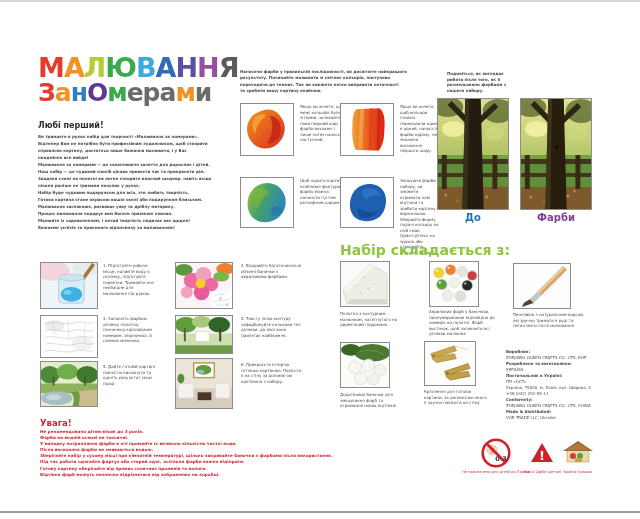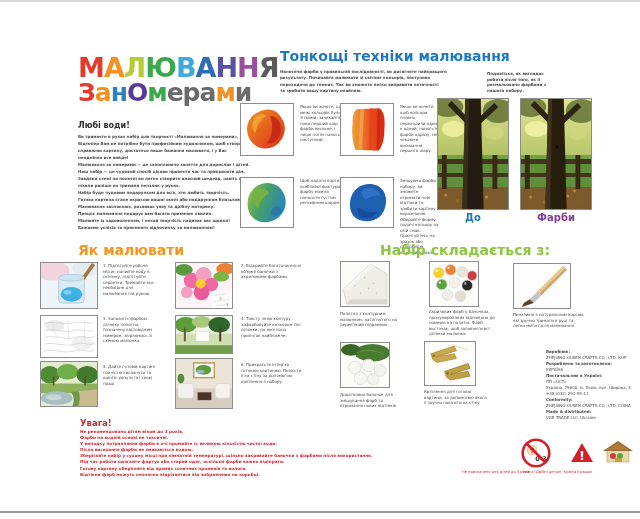--- a/index.html
+++ b/index.html
@@ -1,19 +1,19 @@
 <!DOCTYPE html>
 <html><head>
 <meta charset="utf-8">
 <style>
   html,body{margin:0;padding:0;background:#ffffff;}
   #page{position:relative;width:640px;height:519px;background:#fff;overflow:hidden;
         font-family:"DejaVu Sans","Liberation Sans",sans-serif;color:#3d3d3d;}
   .hairline{position:absolute;left:0;right:0;}
-  .abs{position:absolute;margin-left:40px;}
+  .abs{position:absolute;}
   .title-line{font-weight:bold;letter-spacing:-1px;line-height:1.02;}
   .title-line span{display:inline-block;}
   .sec-head{font-weight:bold;font-size:14px;letter-spacing:0;}
   .micro{font-size:4px;line-height:5.6px;color:#4a4a4a;}
   .micro-line{font-size:4px;line-height:7px;color:#4a4a4a;white-space:nowrap;overflow:hidden;}
   .tech-line{font-size:4px;line-height:6.4px;color:#4a4a4a;white-space:nowrap;overflow:hidden;}
   .warn-line{font-size:4.2px;line-height:6.1px;color:#cc2936;white-space:nowrap;overflow:hidden;}
   .co-line{font-size:4px;line-height:6px;color:#4a4a4a;white-space:nowrap;overflow:hidden;}
   .imgbox{position:absolute;border:1px solid #8c8c8c;background:#fff;box-sizing:border-box;}
   .imgbox svg{display:block;width:100%;height:100%;}
@@ -26,39 +26,38 @@
 
 <div id="page">
   <div class="hairline" style="top:0;height:2px;background:#d8d8d8;"></div>
   <div class="hairline" style="top:511px;height:2px;background:#9a9a9a;"></div>
 
   <div class="abs" style="left:38px;top:54px;">
     <div class="title-line" style="font-size:27px;"><span style="color: rgb(226, 60, 45);">М</span><span style="color: rgb(242, 146, 34);">А</span><span style="color: rgb(182, 204, 51);">Л</span><span style="color: rgb(58, 169, 75);">Ю</span><span style="color: rgb(63, 168, 221);">В</span><span style="color: rgb(46, 109, 180);">А</span><span style="color: rgb(91, 81, 165);">Н</span><span style="color: rgb(154, 79, 158);">Н</span><span style="color: rgb(89, 90, 92);">Я</span></div>
     <div class="title-line" style="font-size:25px;margin-top:-2px;"><span style="color: rgb(226, 60, 45);">З</span><span style="color: rgb(242, 146, 34);">а</span><span style="color: rgb(89, 90, 92);"> </span><span style="color: rgb(47, 127, 193);">н</span><span style="color: rgb(91, 58, 150);">О</span><span style="color: rgb(58, 169, 75);">м</span><span style="color: rgb(106, 107, 109);">е</span><span style="color: rgb(106, 107, 109);">р</span><span style="color: rgb(106, 107, 109);">а</span><span style="color: rgb(242, 146, 34);">м</span><span style="color: rgb(106, 107, 109);">и</span></div>
   </div>
 
-  <div class="abs" style="left:38px;top:121px;font-size:8px;font-weight:bold;color:#2d2d2d;">Любі води!</div>
+  <div class="abs" style="left:38px;top:121px;font-size:8px;font-weight:bold;color:#2d2d2d;">Любі перший!</div>
   <div class="abs" style="left:38px;top:133px;width:200px;">
       <div class="micro-line" style="font-weight: bold;">Ви тримаєте в руках набір для творчості «Малювання за номерами».</div>
       <div class="micro-line" style="font-weight: bold;">Відтепер Вам не потрібно бути професійним художником, щоб створити</div>
       <div class="micro-line" style="font-weight: bold;">справжню картину, достатньо лише бажання малювати, і у Вас</div>
       <div class="micro-line" style="font-weight: bold;">неодмінно все вийде!</div>
       <div class="micro-line" style="font-weight: bold;">Малювання за номерами — це захоплююче заняття для дорослих і дітей.</div>
       <div class="micro-line" style="font-weight: bold;">Наш набір — це чудовий спосіб цікаво провести час та прикрасити дім.</div>
       <div class="micro-line" style="font-weight: bold;">Завдяки схемі на полотні ви легко створите власний шедевр, навіть якщо</div>
       <div class="micro-line" style="font-weight: bold;">ніколи раніше не тримали пензлик у руках.</div>
       <div class="micro-line" style="font-weight: bold;">Набір буде чудовим подарунком для всіх, хто любить творчість.</div>
       <div class="micro-line" style="font-weight: bold;">Готова картина стане окрасою вашої оселі або подарунком близьким.</div>
       <div class="micro-line" style="font-weight: bold;">Малювання заспокоює, розвиває уяву та дрібну моторику.</div>
       <div class="micro-line" style="font-weight: bold;">Процес малювання подарує вам багато приємних хвилин.</div>
       <div class="micro-line" style="font-weight: bold;">Малюйте із задоволенням, і нехай творчість надихає вас щодня!</div>
       <div class="micro-line" style="font-weight: bold;">Бажаємо успіхів та приємного відпочинку за малюванням!</div>
     </div>
 
-  <div class="abs sec-head" style="left: 240px; top: 48px; color: rgb(30, 121, 192);">Тонкощі техніки малювання</div>
   <div class="abs" style="left:240px;top:69px;width:198px;">
       <div class="tech-line" style="font-weight: bold;">Наносячи фарби у правильній послідовності, ви досягнете найкращого</div>
       <div class="tech-line" style="font-weight: bold;">результату. Починайте малювати зі світлих кольорів, поступово</div>
       <div class="tech-line" style="font-weight: bold;">переходячи до темних. Так ви зможете легко виправити неточності</div>
       <div class="tech-line" style="font-weight: bold;">та зробити вашу картину охайною.</div>
     </div>
 
   <div class="imgbox" style="left:240px;top:103px;width:54px;height:53px;">
     <svg viewBox="0 0 54 52">
       <defs>
@@ -184,21 +183,20 @@
       <path d="M34,26 L58,4 L62,8 L38,30 Z" fill="#2c2414"></path>
       <path d="M36,24 L14,2 L10,6 L32,28 Z" fill="#2c2414"></path>
       <path d="M28,0 L44,0 L45,40 L47,110 L25,110 L27,40 Z" fill="#281e0e"></path>
       <path d="M28,0 L32,0 L30,110 L25,110 Z" fill="#44391f" opacity="0.8"></path>
       <circle cx="37" cy="48" r="2" fill="#140f06"></circle>
     </svg>
   </div>
   <div class="cmp-label" style="left: 437px; top: 212px; width: 72px; color: rgb(27, 117, 187);">До</div>
   <div class="cmp-label" style="left: 520px; top: 212px; width: 72px; color: rgb(127, 63, 152);">Фарби</div>
 
-  <div class="abs sec-head" style="left: 38px; top: 242px; color: rgb(247, 148, 29);">Як малювати</div>
 
   <div class="imgbox" style="left:40px;top:262px;width:58px;height:47px;">
     <svg viewBox="0 0 57 46" preserveAspectRatio="none">
       <rect width="57" height="46" fill="#eef4f8"></rect>
       <ellipse cx="12" cy="8" rx="17" ry="10" fill="#f2d3de"></ellipse>
       <ellipse cx="46" cy="5" rx="14" ry="8" fill="#e4ecf0"></ellipse>
       <path d="M52,0 L55,2 L38,26 L35,24 Z" fill="#a87434"></path>
       <rect x="18" y="14" width="26" height="27" rx="4" fill="#d8ecf6" stroke="#b0cee0" stroke-width="1"></rect>
       <ellipse cx="31" cy="15" rx="13" ry="3.5" fill="#cfe4f0" stroke="#a8c8da" stroke-width="0.8"></ellipse>
       <ellipse cx="31" cy="32" rx="11" ry="7.5" fill="#3fb0e4"></ellipse>

